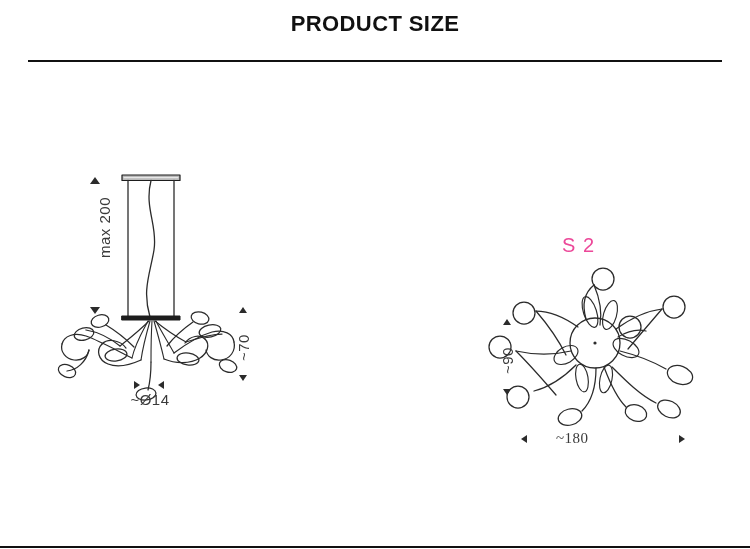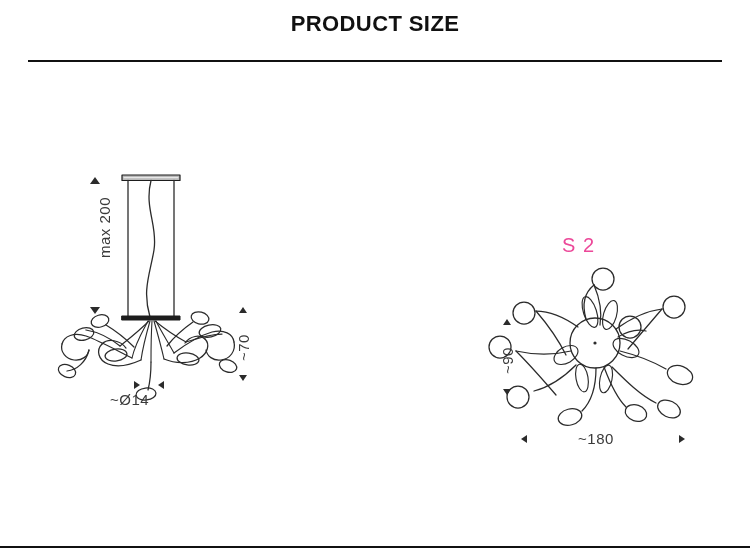--- a/index.html
+++ b/index.html
@@ -94,32 +94,34 @@
   #label-h70 {
     left: 222px;
     top: 339px;
     width: 42px;
     text-align: center;
   }
   #label-d14 {
     left: 110px;
     top: 391px;
     width: 80px;
+    text-align: center;
   }
   #label-h90 {
     left: 486px;
     top: 352px;
     width: 42px;
     text-align: center;
   }
   #label-w180 {
     left: 556px;
     top: 430px;
     width: 80px;
-    text-align: center;
+    text-align: left;
+    font-family: Liberation Serif, serif;
   }
   #model-label {
     position: absolute;
     left: 562px;
     top: 234px;
     font-size: 20px;
     color: #ec4899;
     letter-spacing: 1px;
     white-space: nowrap;
   }

